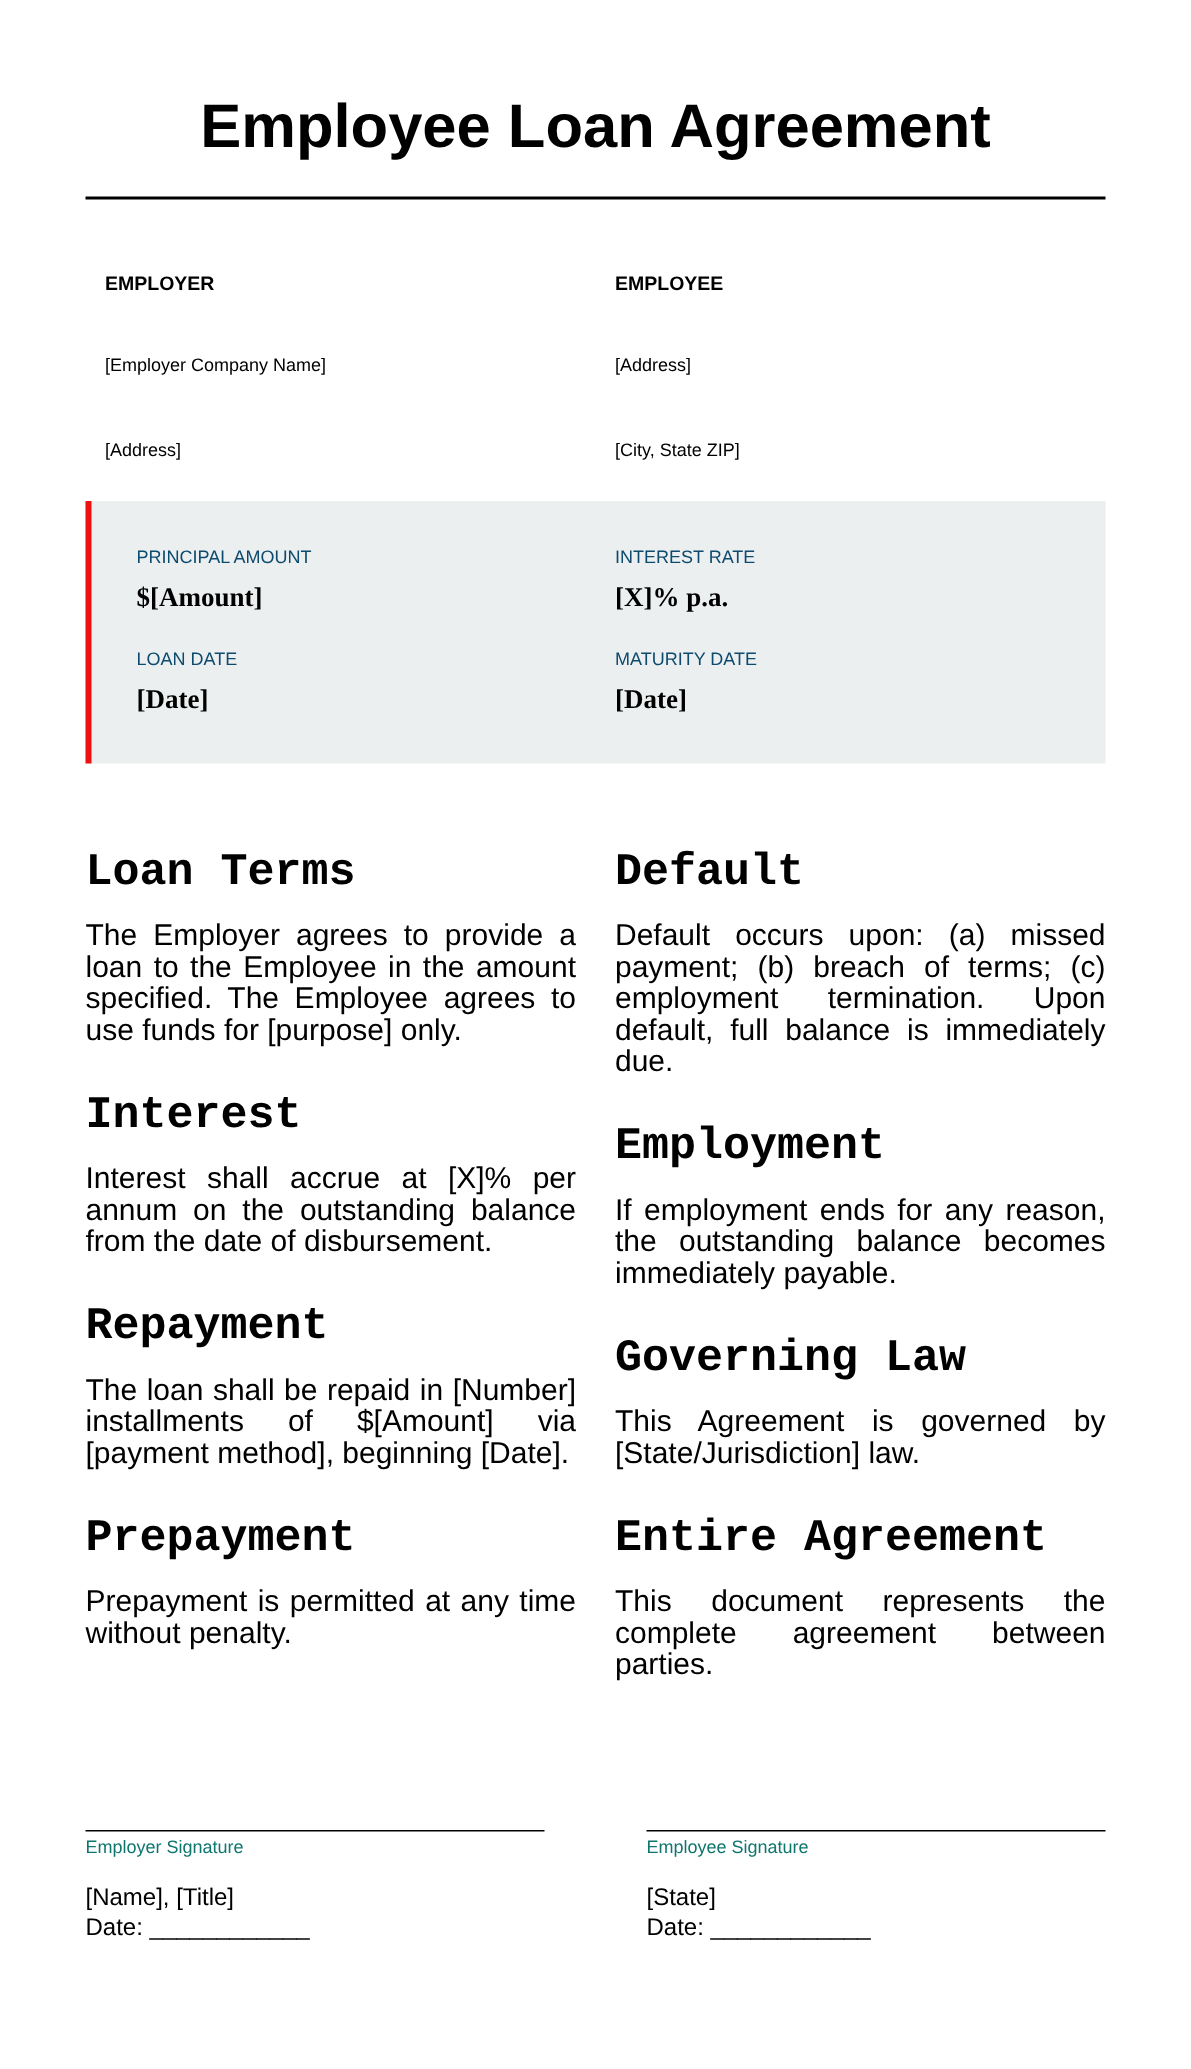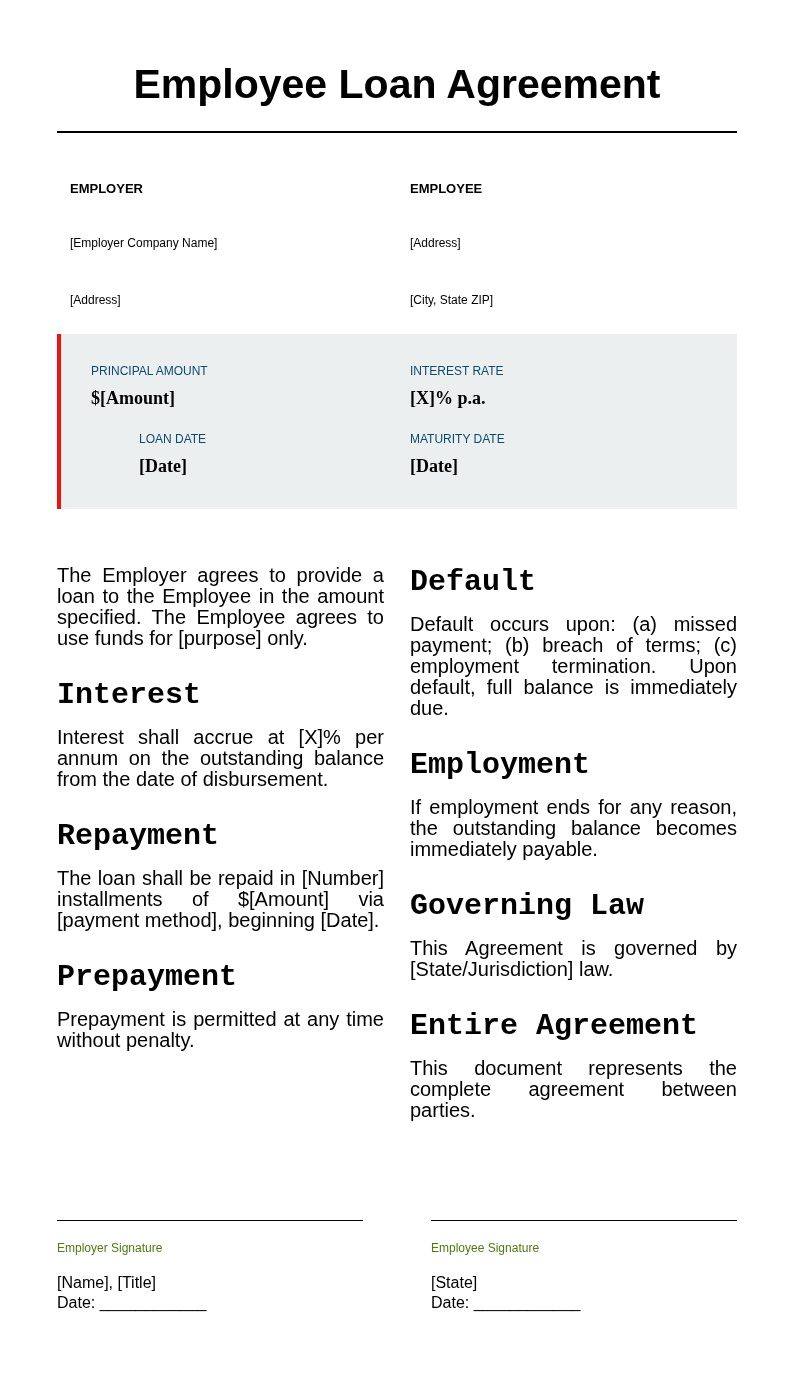--- a/index.html
+++ b/index.html
@@ -25,21 +25,21 @@
   .col { position: absolute; top: 565px; width: 327px; }
   .section { margin-bottom: 0; }
   .section h2 {
     font-family: "Liberation Mono", monospace; font-weight: bold; font-size: 30px; line-height: 34px;
     margin: 0 0 15px 0;
   }
   .section p { margin: 0; font-size: 20px; line-height: 21px; text-align: justify; }
 
   .sig { position: absolute; top: 1220px; width: 306px; }
   .sig .rule { height: 1px; background: #000; width: 100%; }
-  .sig .cap { font-size: 12px; color: #4d7c0f; margin-top: 20px; line-height: 14px; }
+  .sig .cap { font-size: 12px; color: #0f766e; margin-top: 3px; line-height: 14px; }
   .sig .line { font-size: 16px; line-height: 20px; }
   .sig .name { margin-top: 18px; }
 </style>
 </head>
 <body>
 
 <div class="title">Employee Loan Agreement</div>
 <div class="title-rule"></div>
 
 <div class="party" style="left:70px;">
@@ -57,32 +57,33 @@
 
 <div class="summary">
   <div class="sum-item" style="left:30px; top:30px;">
     <div class="k">PRINCIPAL AMOUNT</div>
     <div class="v">$[Amount]</div>
   </div>
   <div class="sum-item" style="left:349px; top:30px;">
     <div class="k">INTEREST RATE</div>
     <div class="v">[X]% p.a.</div>
   </div>
-  <div class="sum-item" style="left:30px; top:98px;margin-left:48px;">
+  <div class="sum-item" style="left:30px; top:98px;">
     <div class="k">LOAN DATE</div>
     <div class="v">[Date]</div>
   </div>
   <div class="sum-item" style="left:349px; top:98px;">
     <div class="k">MATURITY DATE</div>
     <div class="v">[Date]</div>
   </div>
 </div>
 
 <div class="col" style="left:57px;">
   <div class="section" style="margin-bottom:29px;">
+    <h2>Loan Terms</h2>
     <p>The Employer agrees to provide a loan to the Employee in the amount specified. The Employee agrees to use funds for [purpose] only.</p>
   </div>
   <div class="section" style="margin-bottom:29px;">
     <h2>Interest</h2>
     <p>Interest shall accrue at [X]% per annum on the outstanding balance from the date of disbursement.</p>
   </div>
   <div class="section" style="margin-bottom:29px;">
     <h2>Repayment</h2>
     <p>The loan shall be repaid in [Number] installments of $[Amount] via [payment method], beginning [Date].</p>
   </div>

